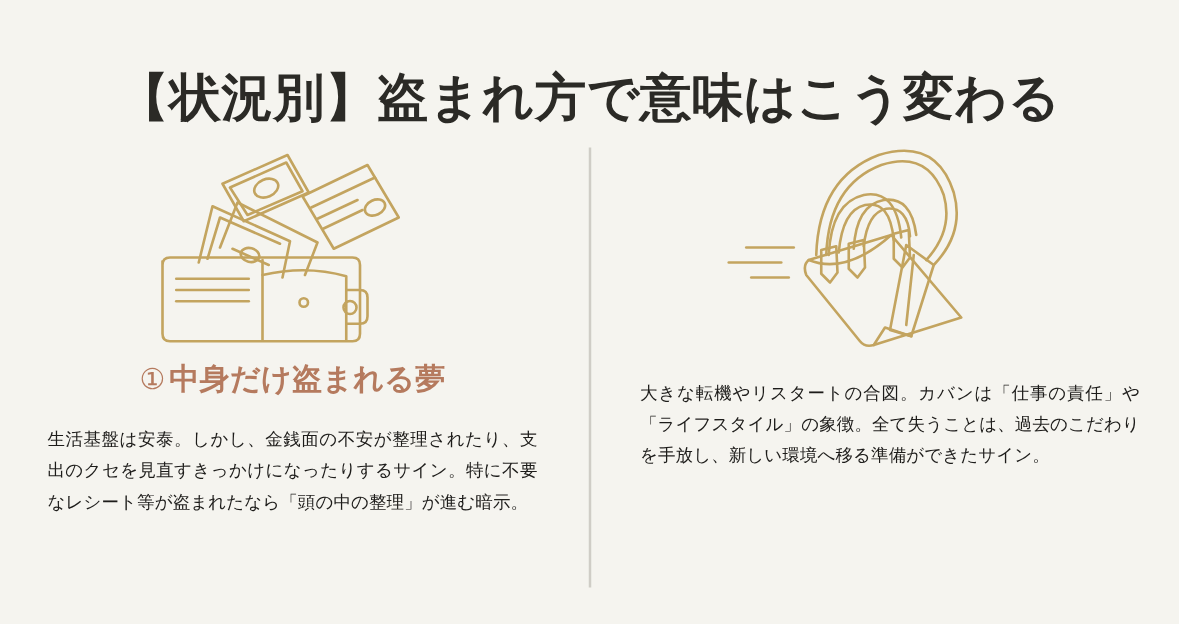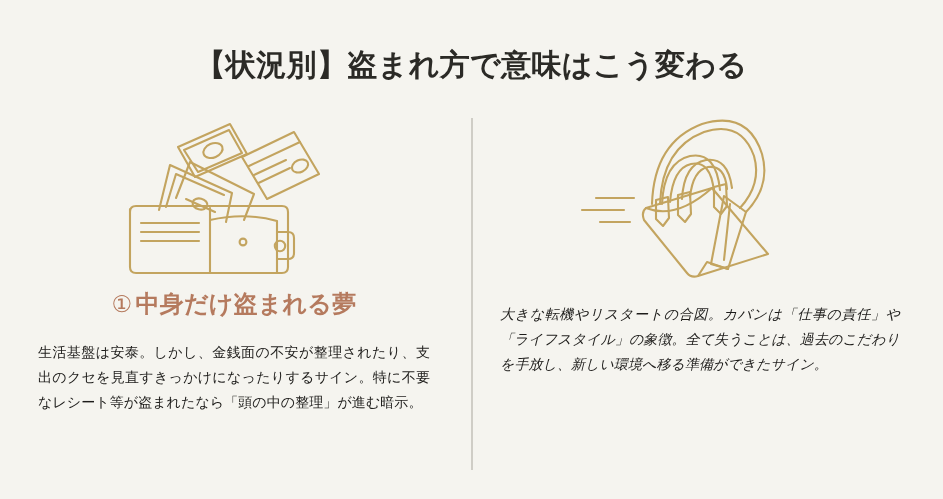--- a/index.html
+++ b/index.html
@@ -29,21 +29,21 @@
     position: absolute;
     top: 26px;
     left: 0;
     width: 943px;
     text-align: center;
   }
   .title {
     display: inline-block;
     font-family: "Liberation Serif", "DejaVu Serif", serif;
     font-weight: 700;
-    font-size: 30px;
+    font-size: 41px;
     line-height: 1.25;
     letter-spacing: 0.012em;
     color: #2b2a26;
     white-space: nowrap;
   }
 
   
   .divider {
     position: absolute;
     left: 471px;
@@ -104,21 +104,21 @@
   .body-text {
     margin-top: 20px;
     color: #1d1c1a;
     font-size: 14px;
     line-height: 1.78;
     letter-spacing: 0.005em;
     text-align: justify;
     text-justify: inter-character;
   }
   .col-left .body-text  { width: 392px; margin-left: 0; }
-  .col-right .body-text { width: 400px; margin-left: 4px; font-style: italic; }
+  .col-right .body-text { width: 400px; margin-left: 16px; }
 </style>
 </head>
 <body>
 
 <div class="slide">
 
   <div class="title-wrap">
     <h1 class="title">【状況別】盗まれ方で意味はこう変わる</h1>
   </div>
 

